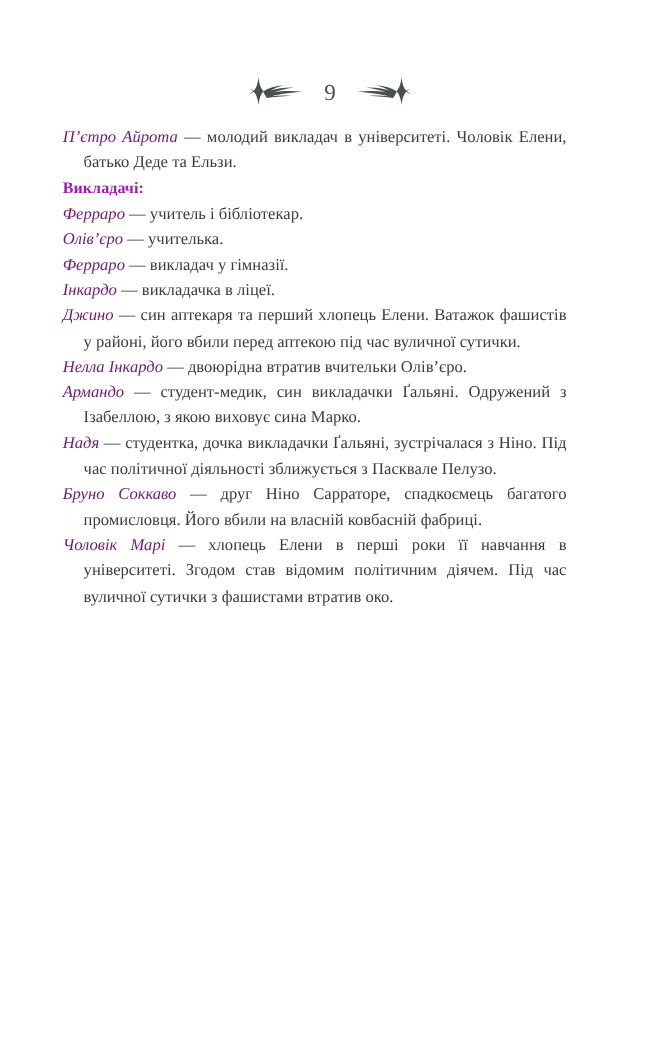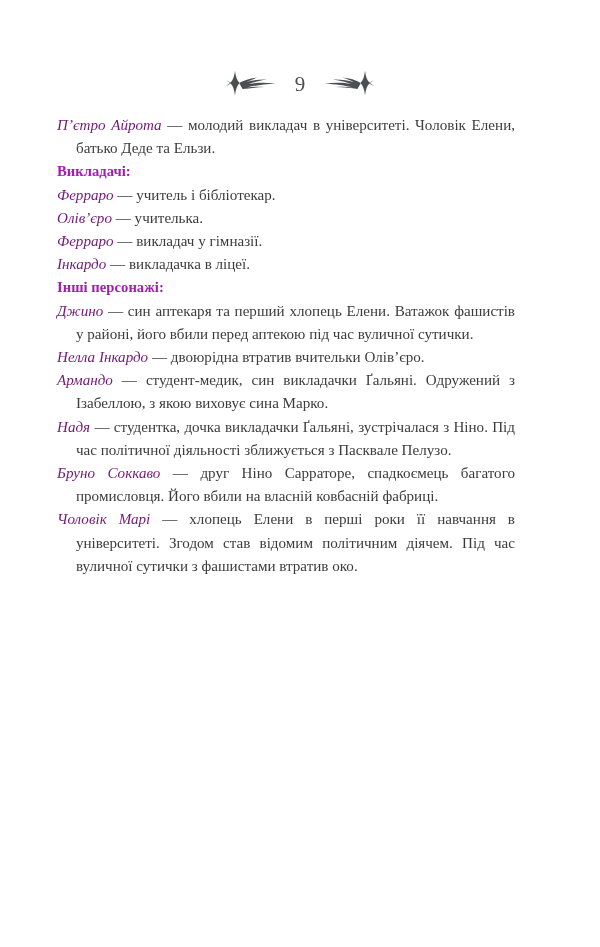--- a/index.html
+++ b/index.html
@@ -135,21 +135,20 @@
       </p>
       <p class="entry">
         <span class="name">Ферраро</span><span> — </span><span>викладач у гімназії.</span>
       </p>
       <p class="entry">
         <span class="name">Інкардо</span><span> — </span><span>викладачка в ліцеї.</span>
       </p>
     </div>
 
     <div class="group gap-before-section">
-      <p class="section-head">Інші персонажі:</p>
 
       <p class="entry">
         <span class="name">Джино</span><span> — </span><span>син аптекаря та перший хлопець Елени. Ватажок фашистів у районі, його вбили перед аптекою під час вуличної сутички.</span>
       </p>
       <p class="entry">
         <span class="name">Нелла Інкардо</span><span> — </span><span>двоюрідна втратив вчительки Олів’єро.</span>
       </p>
       <p class="entry">
         <span class="name">Армандо</span><span> — </span><span>студент-медик, син викладачки Ґальяні. Одружений з Ізабеллою, з якою виховує сина Марко.</span>
       </p>

